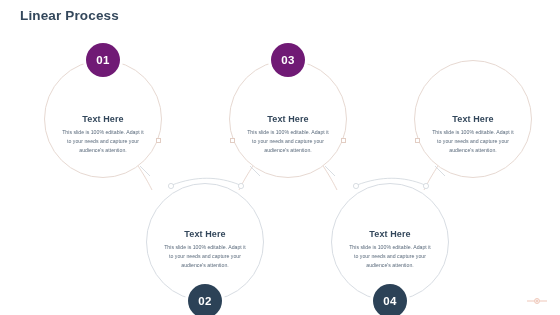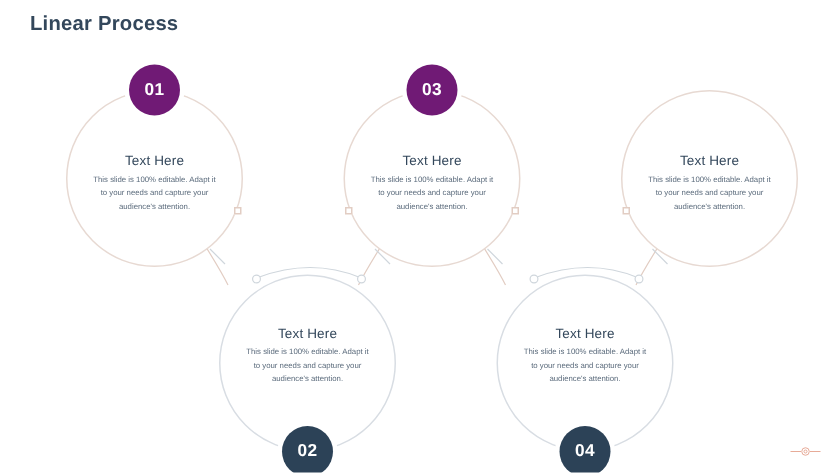--- a/index.html
+++ b/index.html
@@ -122,24 +122,25 @@
     position: absolute;
     left: 9px;
     width: 100px;
     text-align: center;
   }
   .node.up .node-body { top: 42px; }
   .node.down .node-body { top: 34px; }
 
   .node-heading {
     font-size: 9px;
-    font-weight: normal;
+    font-weight: bold;
     color: #33475b;
     margin-bottom: 4px;
     letter-spacing: 0.1px;
+    margin-top: 12px;
   }
   .node-desc {
     font-size: 5.2px;
     line-height: 1.75;
     color: #5b6b7c;
     padding: 0 7px;
   }
 
   
   .nub {

